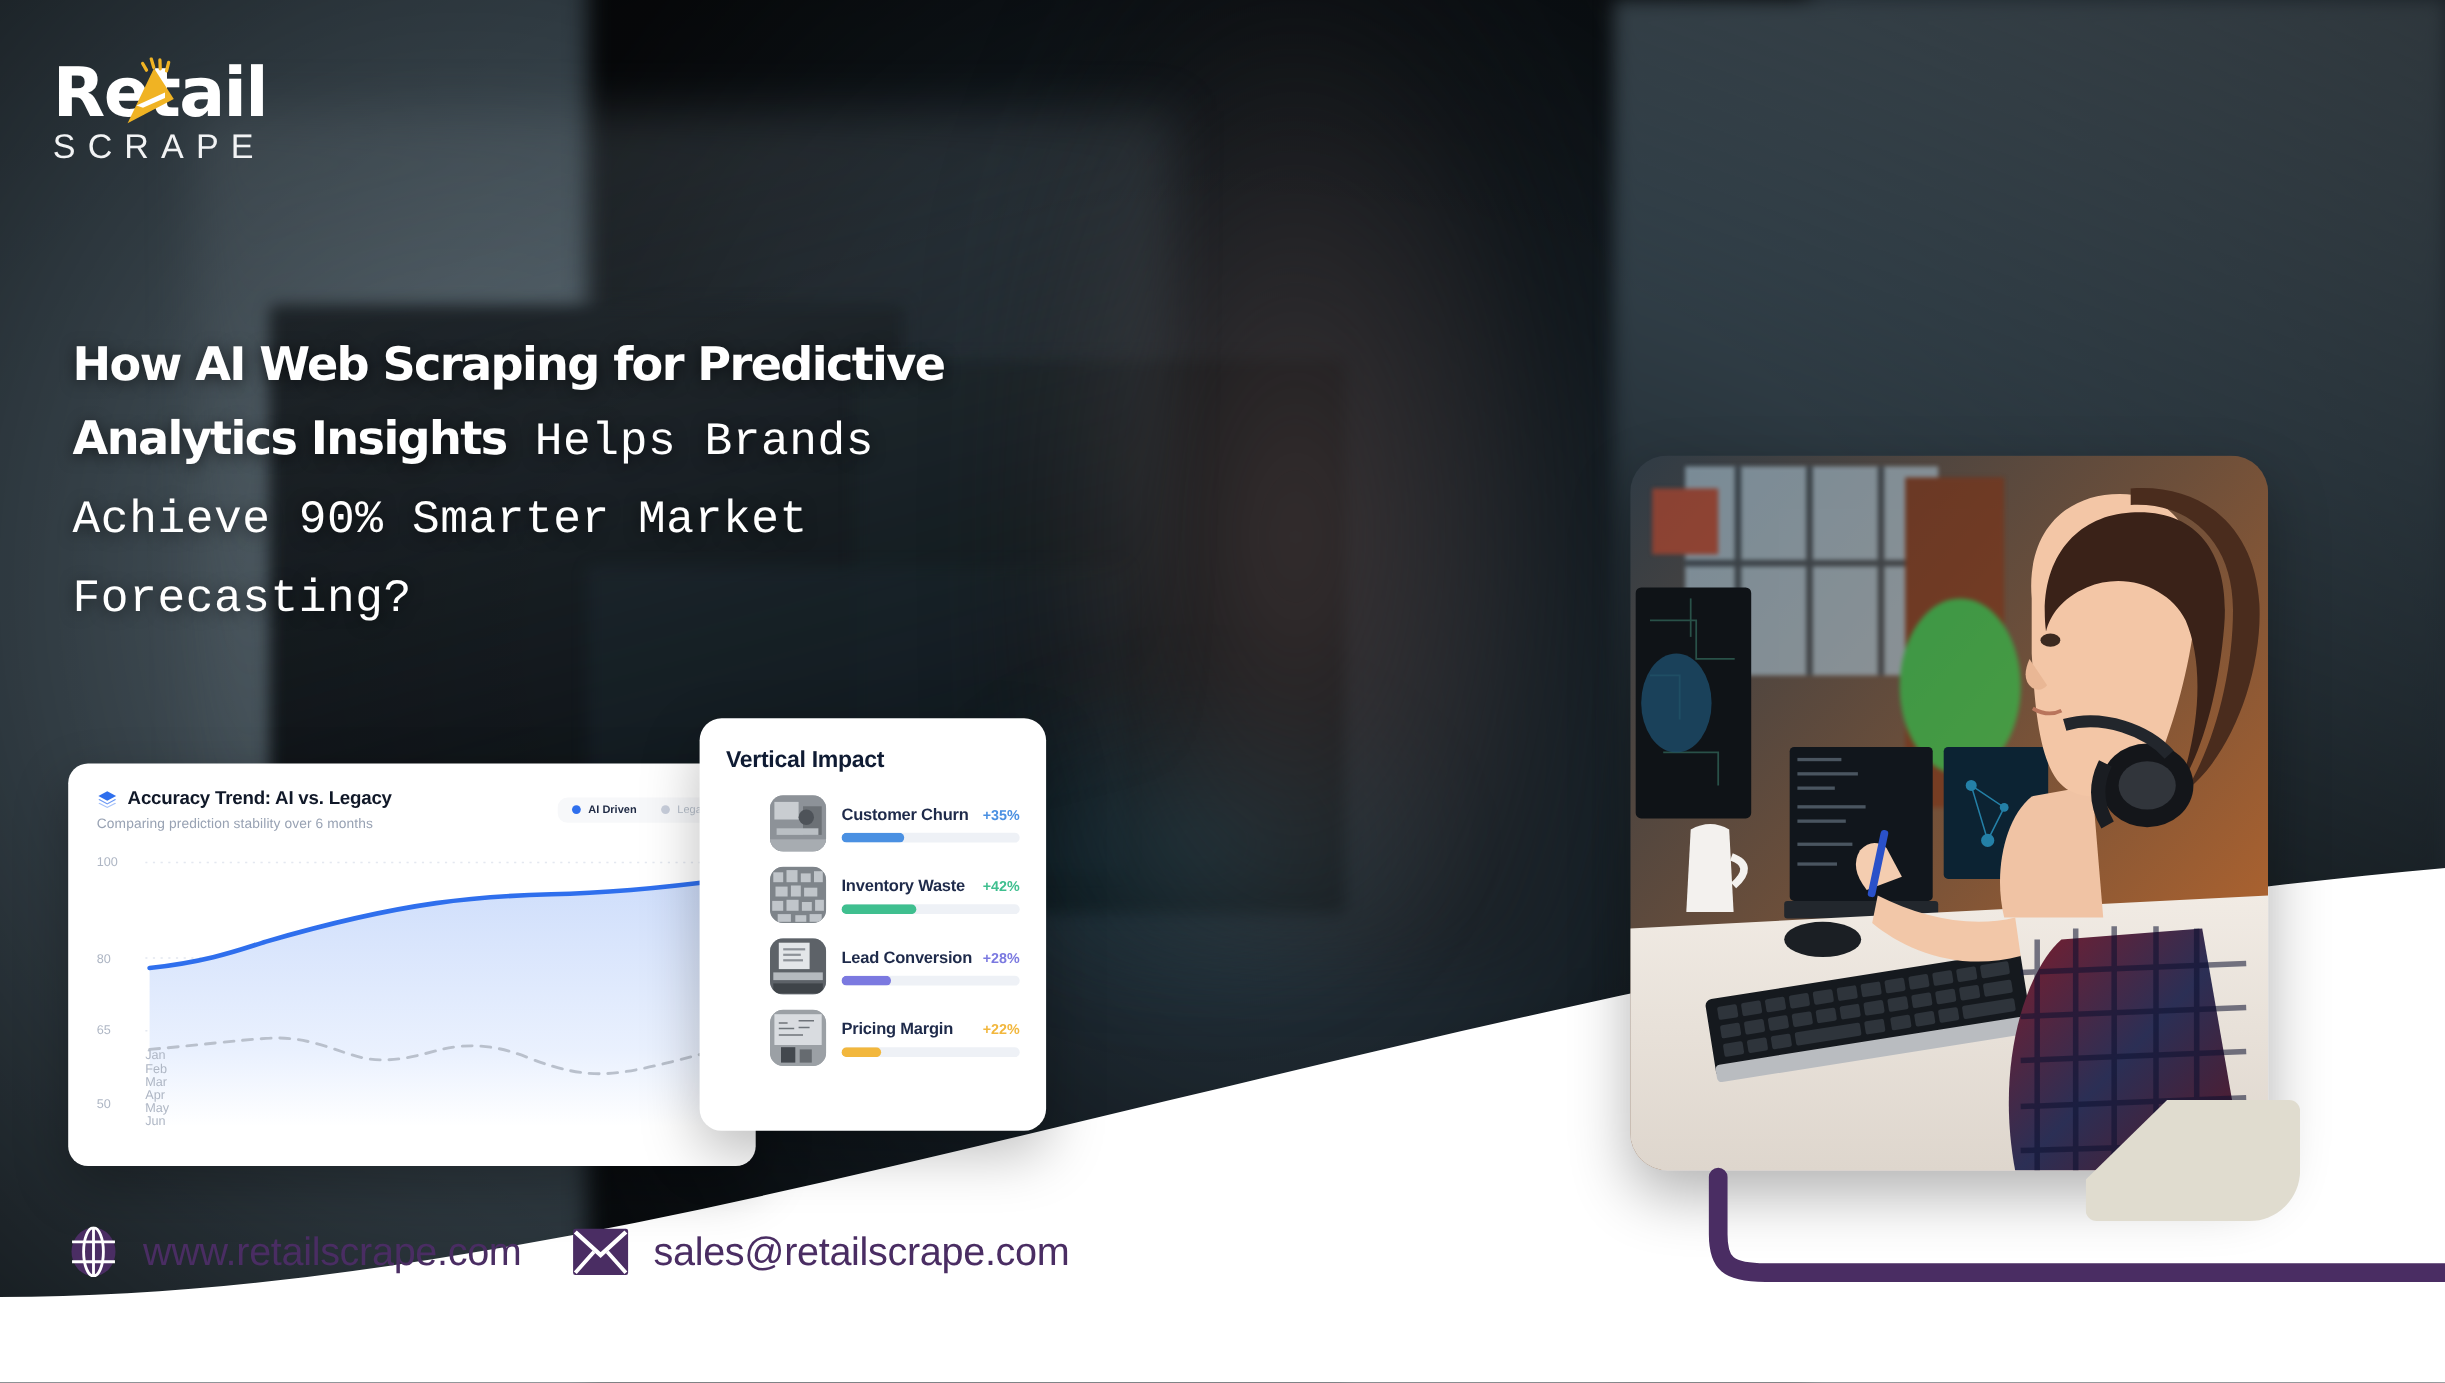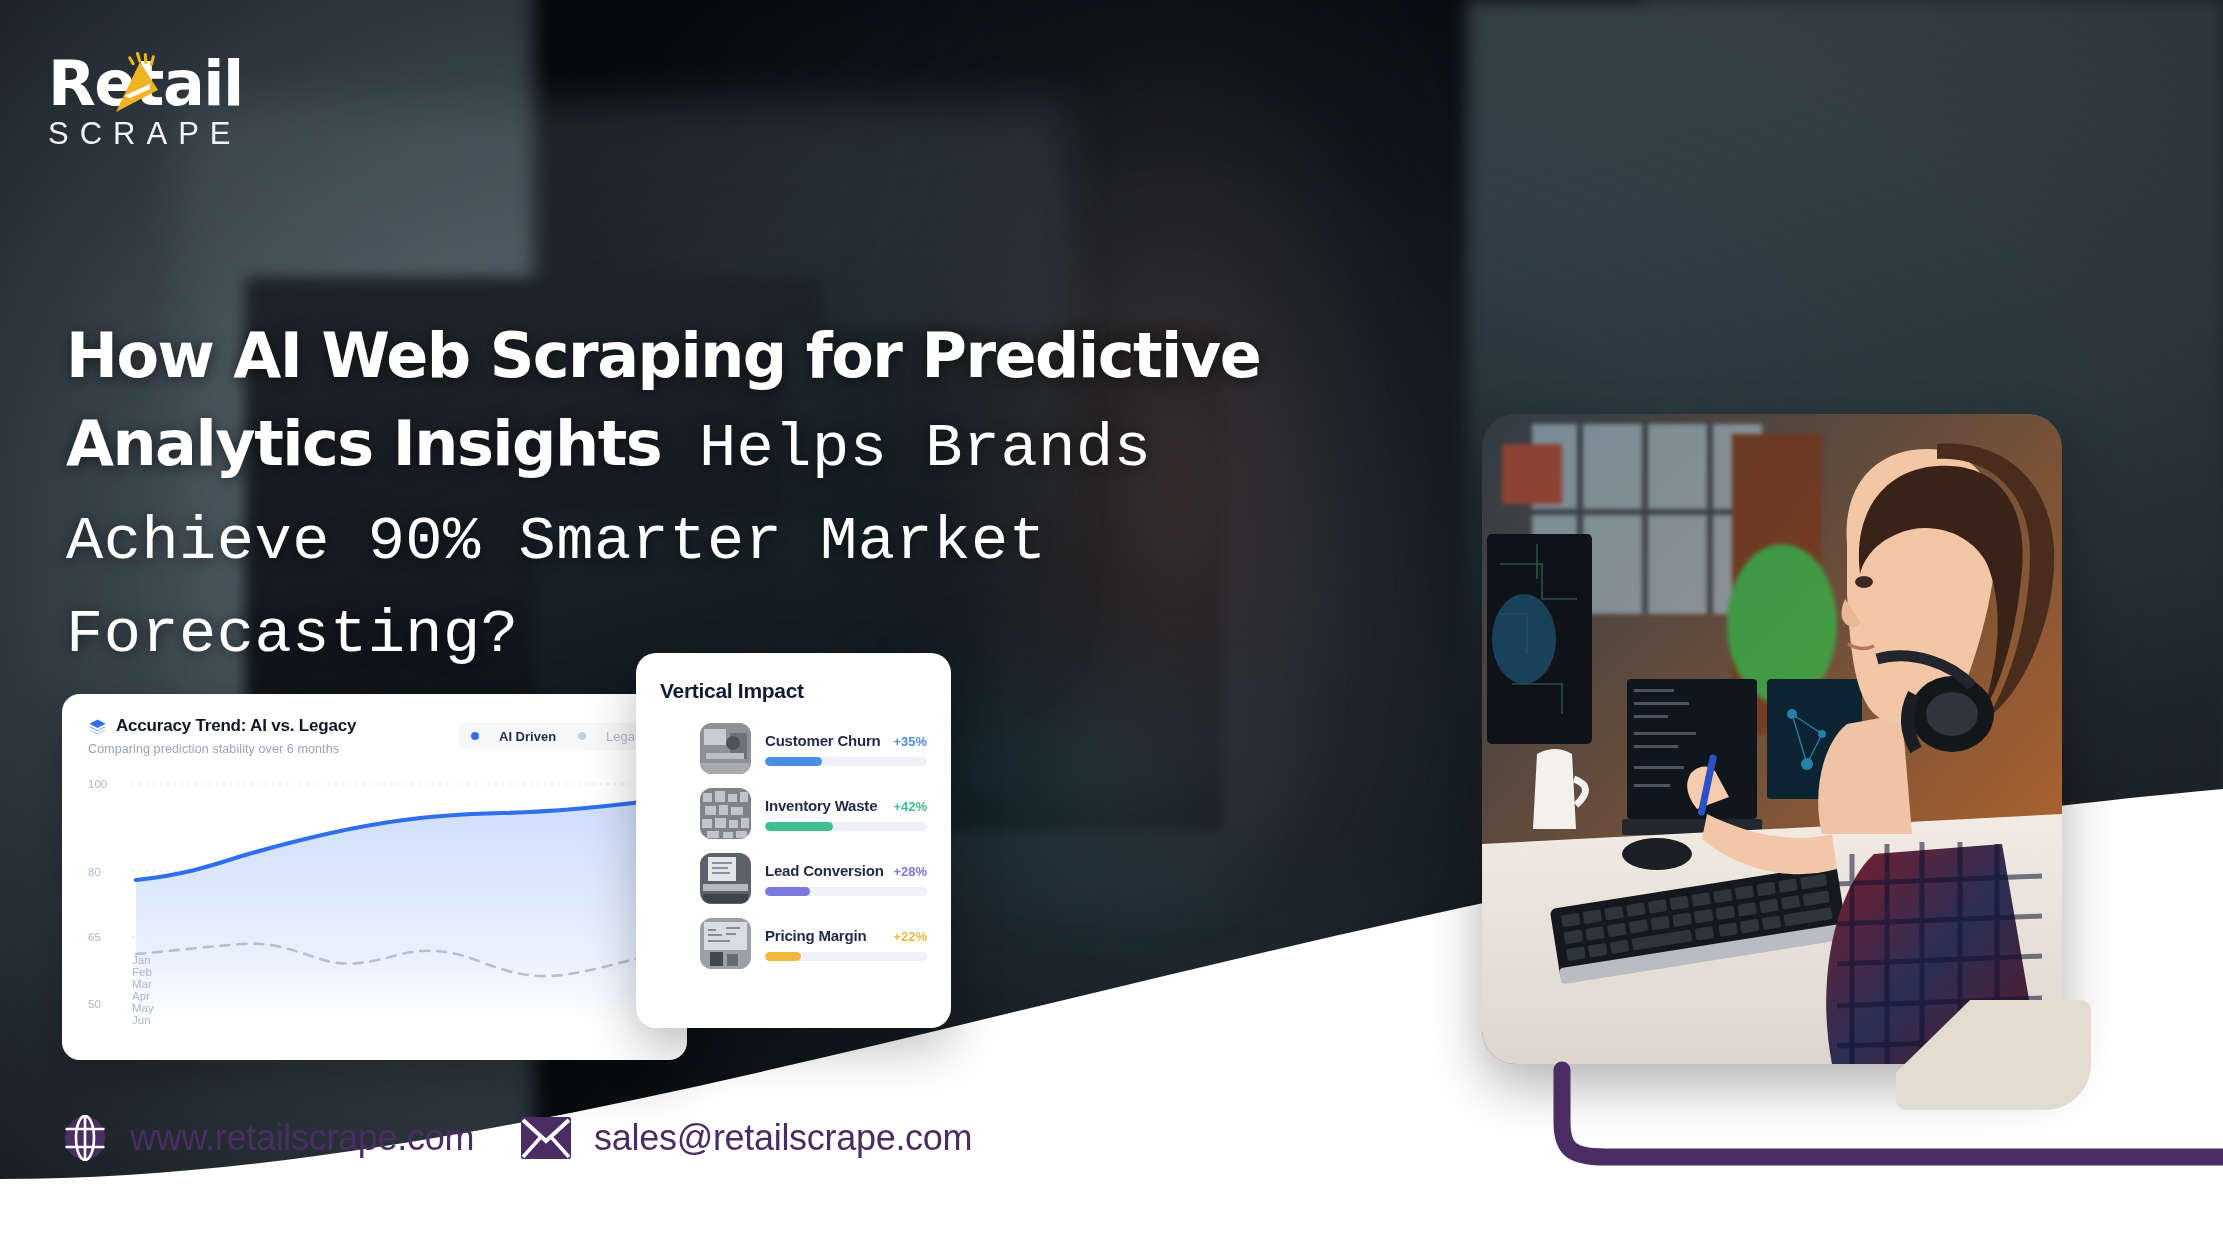--- a/index.html
+++ b/index.html
@@ -41,37 +41,37 @@
   .logo{position:absolute;left:48px;top:48px;width:260px;}
   .logo-row{position:relative;height:72px;}
   .logo-word{font-size:62px;font-weight:700;color:#ffffff;letter-spacing:-1.5px;
      line-height:72px;font-family:"DejaVu Sans",sans-serif;}
   .logo-hat{position:absolute;left:62px;top:4px;width:72px;height:66px;}
   .logo-sub{font-size:31px;letter-spacing:11px;color:#f2f3f4;font-weight:400;
      margin-top:-4px;font-family:"Liberation Sans",sans-serif;}
 
   
   .headline{position:absolute;left:66px;top:282px;width:1310px;
-     font-size:62px;line-height:1.02;color:#ffffff;letter-spacing:-.5px;
+     font-size:42px;line-height:1.02;color:#ffffff;letter-spacing:-.5px;
      text-shadow:0 2px 14px rgba(0,0,0,.55);}
   .headline .l{display:block;margin-bottom:25px;}
   .hl-b{font-weight:700;font-family:"DejaVu Sans",sans-serif;letter-spacing:-1.5px;}
   .hl-n{font-weight:400;font-family:Liberation Mono, monospace;letter-spacing:.5px;}
 
   
   .chart-card{position:absolute;left:62px;top:694px;width:625px;height:366px;
      background:#fff;border-radius:18px;box-shadow:0 18px 48px rgba(0,0,0,.30);
      padding:22px 26px 0 26px;box-sizing:border-box;overflow:hidden;}
   .chart-head{display:flex;justify-content:space-between;align-items:center;}
   .chart-title-wrap{display:flex;align-items:flex-start;gap:9px;}
   .stack-icon{width:19px;height:19px;margin-top:2px;flex:0 0 19px;}
   .chart-title{font-size:17px;font-weight:700;color:#101828;letter-spacing:-.2px;}
   .chart-sub{font-size:12.5px;color:#98a2b3;margin-top:5px;letter-spacing:.1px;}
   .legend{display:flex;gap:22px;background:#f7f8fa;border-radius:9px;padding:6px 13px;}
-  .lg{display:flex;align-items:center;gap:20px;font-size:13px;font-weight:600;}
+  .lg{display:flex;align-items:center;gap:7px;font-size:10px;font-weight:600;}
   .lg-dot{width:8px;height:8px;border-radius:50%;display:inline-block;}
   .lg1{color:#1f2a44;} .lg2{color:#b4bcc8;font-weight:500;}
   .plot{position:relative;margin-top:18px;height:250px;}
   .ylab{position:absolute;left:0;font-size:11.5px;color:#aeb6c4;transform:translateY(-50%);}
   .xaxis{position:absolute;left:44px;right:0;bottom:-2px;display:flex;
      justify-content:space-between;font-size:11.5px;color:#aeb6c4;flex-direction:column;}
 
   
   .vi-card{position:absolute;left:636px;top:653px;width:315px;height:375px;
      background:#fff;border-radius:20px;box-shadow:0 20px 52px rgba(0,0,0,.26);

